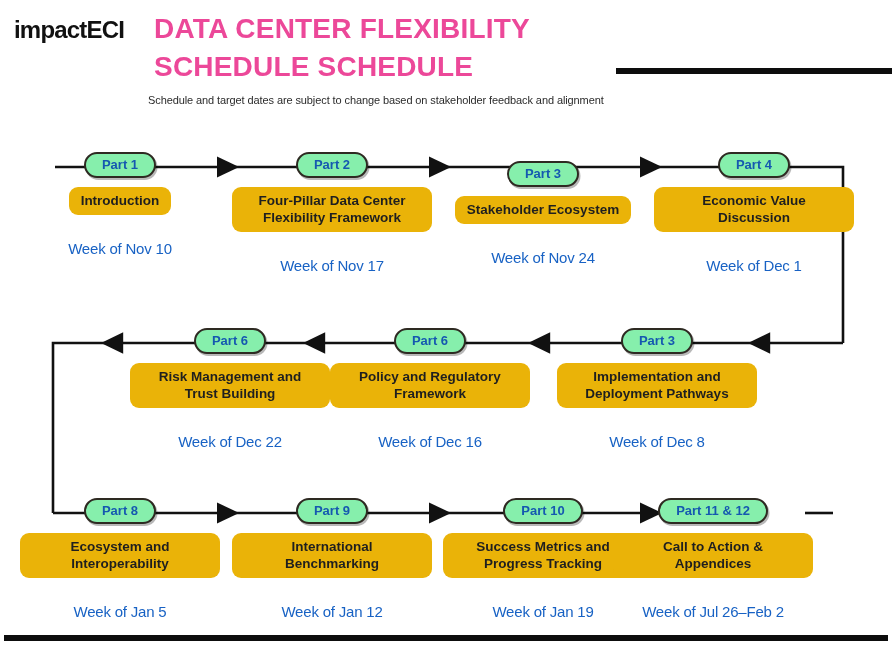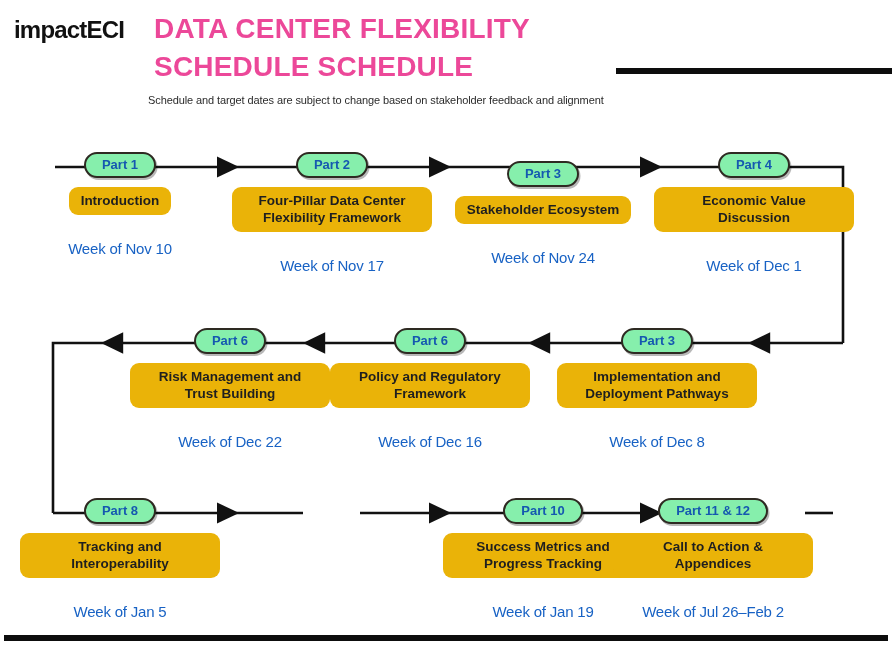--- a/index.html
+++ b/index.html
@@ -215,24 +215,29 @@
   </div>
 
   <div class="node" style="left:557px; top:208px;">
     <span class="pill">Part 3</span>
     <span class="chip-wrap"><span class="chip">Implementation and Deployment Pathways</span></span>
     <div class="date">Week of Dec 8</div>
   </div>
 
   <div class="node" style="left:20px; top:378px;">
     <span class="pill">Part 8</span>
-    <span class="chip-wrap"><span class="chip">Tracking and Interoperability</span></span>
+    <span class="chip-wrap"><span class="chip">Ecosystem and Interoperability</span></span>
     <div class="date">Week of Jan 5</div>
   </div>
 
+  <div class="node" style="left:232px; top:378px;">
+    <span class="pill">Part 9</span>
+    <span class="chip-wrap"><span class="chip">International Benchmarking</span></span>
+    <div class="date">Week of Jan 12</div>
+  </div>
 
   <div class="node" style="left:443px; top:378px;">
     <span class="pill">Part 10</span>
     <span class="chip-wrap"><span class="chip">Success Metrics and Progress Tracking</span></span>
     <div class="date">Week of Jan 19</div>
   </div>
 
   <div class="node" style="left:613px; top:378px;">
     <span class="pill">Part 11 &amp; 12</span>
     <span class="chip-wrap"><span class="chip">Call to Action &amp; Appendices</span></span>

